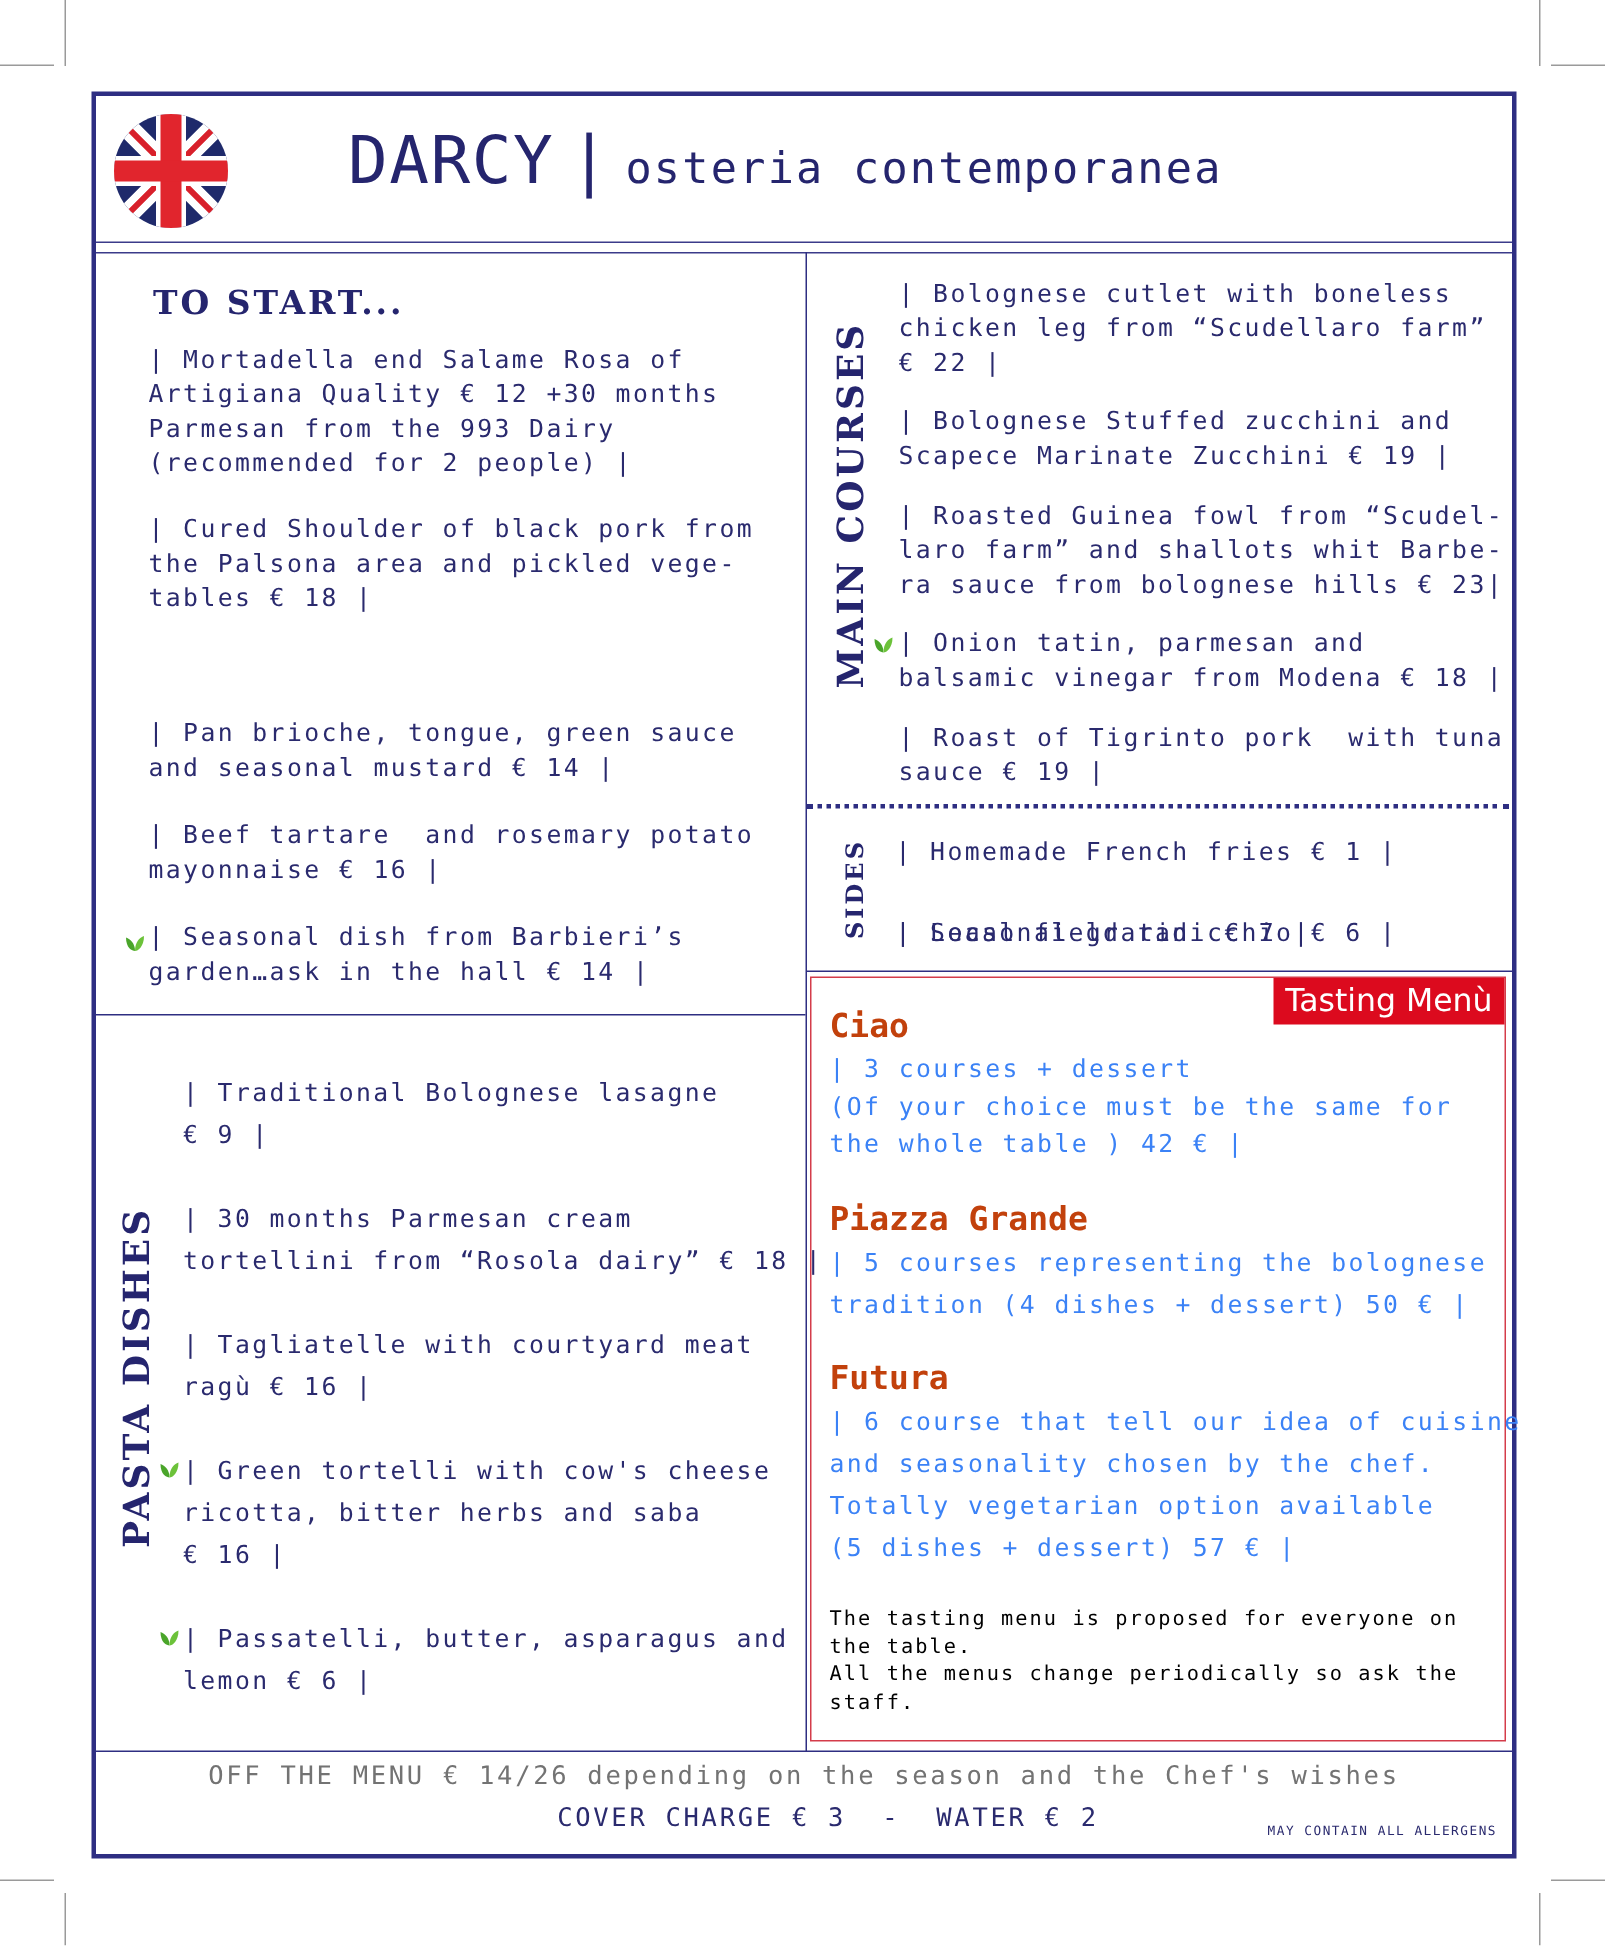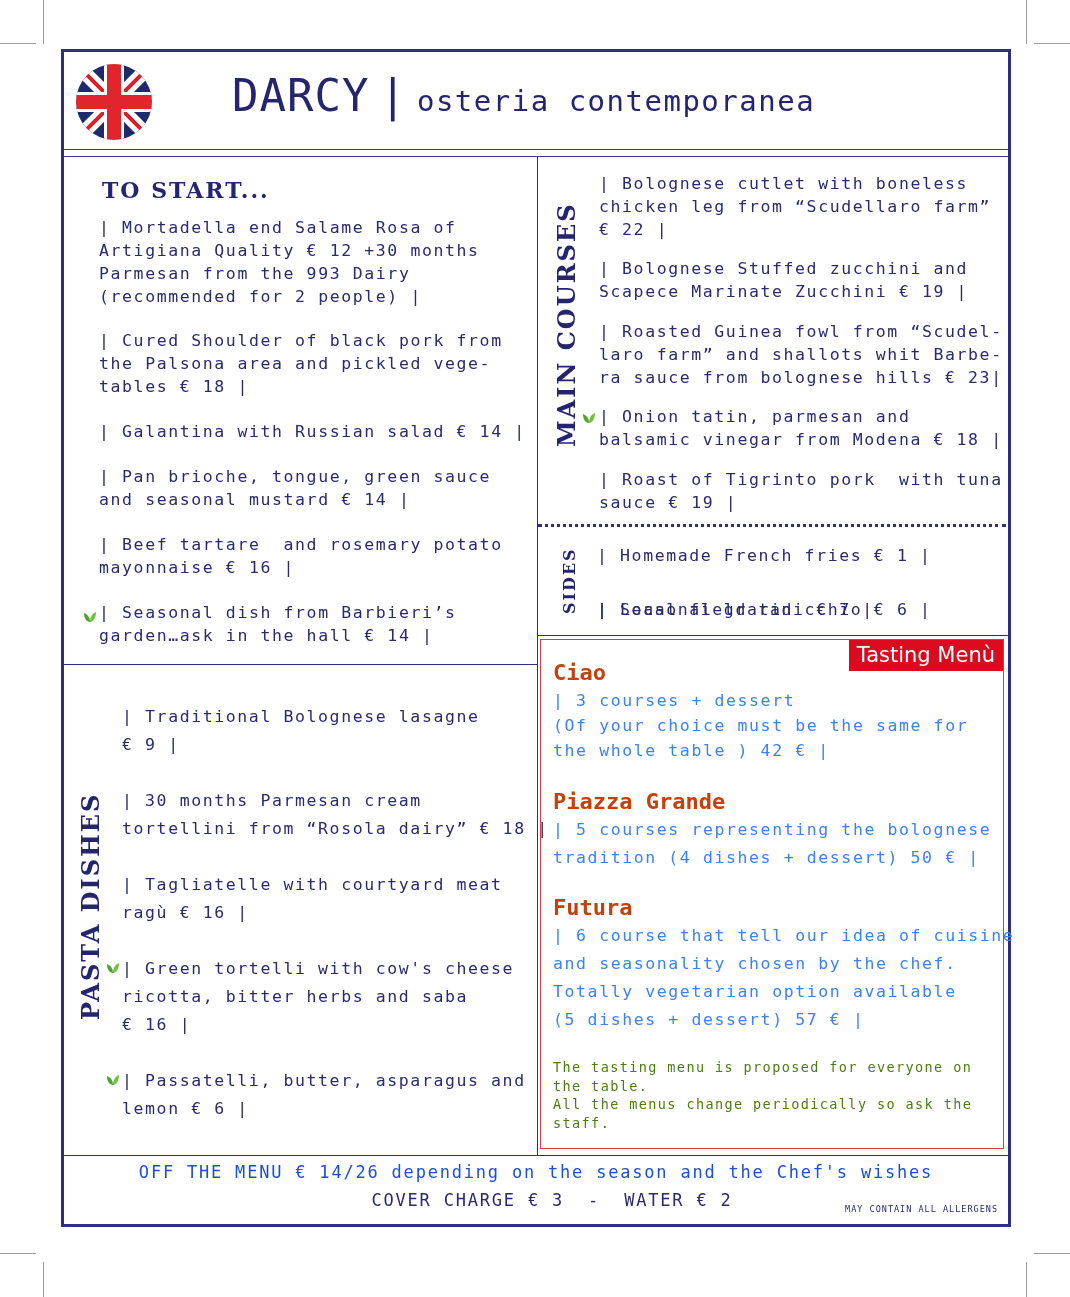--- a/index.html
+++ b/index.html
@@ -1,19 +1,19 @@
 <!DOCTYPE html>
 <html><head>
 <meta charset="utf-8">
 <style>
   html, body { margin:0; padding:0; }
   body { width:1070px; height:1297px; background:#ffffff; position:relative; overflow:hidden;
          font-family:"DejaVu Sans Mono", monospace; color:#2a2a6e; }
   .crop { position:absolute; background:#9a9a9a; }
-  .page { position:absolute; left:61px; top:49px; width:944px; height:1172px;
+  .page { position:absolute; left:61px; top:61px; width:944px; height:1172px;
           border:3px solid #2e2e82; box-sizing:content-box; }
   .header { position:absolute; left:0; top:0; width:944px; height:97px; border-bottom:1px solid #3b3b8a; }
   .header2 { position:absolute; left:0; top:104px; width:944px; height:0; border-top:1px solid #3b3b8a; }
   .flag { position:absolute; left:12px; top:12px; width:76px; height:76px; border-radius:50%; overflow:hidden; }
   .title { position:absolute; left:168px; top:18px; font-size:44px; letter-spacing:1px; color:#25256e; white-space:pre; }
   .title .sep { margin:0 10px; }
   .subtitle { font-size:29px; letter-spacing:1.5px; }
 
   .vline { position:absolute; left:473px; top:104px; width:0; height:1000px; border-left:1px solid #2e2e82; }
   .hline-left { position:absolute; left:0; top:612px; width:473px; border-top:1px solid #2e2e82; }
@@ -30,23 +30,23 @@
 
   .dotted { position:absolute; left:474px; top:472px; width:468px; border-top:3px dotted #2e2e82; }
   .sides-bottom { position:absolute; left:474px; top:583px; width:470px; border-top:1px solid #2e2e82; }
 
   .tasting { position:absolute; left:476px; top:587px; width:464px; height:510px;
              border:1.5px solid #d43c4a; box-sizing:border-box; }
   .tasting-badge { position:absolute; right:0; top:0; background:#dc0a1e; color:#ffffff;
                    font-family:"DejaVu Sans", sans-serif; font-size:21px; padding:3px 8px 4px 8px; }
   .tname { position:absolute; left:12px; font-family:"DejaVu Sans Mono", monospace; font-weight:bold; font-size:22px; color:#c2410c; }
   .tdesc { position:absolute; left:12px; font-size:16.5px; line-height:28px; letter-spacing:1.6px; white-space:pre; color:#3b82f6; }
-  .tnote { position:absolute; left:12px; font-size:13.5px; line-height:18.5px; letter-spacing:1.4px; white-space:pre; color:#4d7c0f; }
+  .tnote { position:absolute; left:12px; font-size:13.5px; line-height:18.5px; letter-spacing:1.4px; white-space:pre; color:#000000; }
 
-  .foot1 { position:absolute; left:0; width:944px; text-align:center; top:1110px; font-size:17px; letter-spacing:1.8px; color:#1d4ed8; }
+  .foot1 { position:absolute; left:0; width:944px; text-align:center; top:1110px; font-size:17px; letter-spacing:1.8px; color:#737373; }
   .foot2 { position:absolute; left:0; width:976px; text-align:center; top:1138px; font-size:17px; letter-spacing:1.8px; color:#2a2a6e; white-space:pre; }
   .allergens { position:absolute; right:10px; top:1152px; font-size:8.5px; letter-spacing:1px; color:#2a2a6e; }
 </style>
 </head>
 <body>
 
 <div class="crop" style="left:43px;top:0;width:1px;height:44px;"></div>
 <div class="crop" style="left:0;top:43px;width:36px;height:1px;"></div>
 <div class="crop" style="left:1026px;top:0;width:1px;height:44px;"></div>
 <div class="crop" style="left:1034px;top:43px;width:36px;height:1px;"></div>
@@ -77,21 +77,20 @@
   <div class="hline-left"></div>
 
   <div class="section-title start-title">TO START...</div>
   <div class="item" style="left:35px;top:164px;">| Mortadella end Salame Rosa of
 Artigiana Quality € 12 +30 months
 Parmesan from the 993 Dairy
 (recommended for 2 people) |</div>
   <div class="item" style="left:35px;top:277px;">| Cured Shoulder of black pork from
 the Palsona area and pickled vege-
 tables € 18 |</div>
-  <div class="item" style="left:35px;top:368px;">| Galantina with Russian salad € 14 |</div>
   <div class="item" style="left:35px;top:413px;">| Pan brioche, tongue, green sauce
 and seasonal mustard € 14 |</div>
   <div class="item" style="left:35px;top:481px;">| Beef tartare  and rosemary potato
 mayonnaise € 16 |</div>
   <svg class="leaf" style="left:19px;top:559px;" viewBox="0 0 14 12">
       <path d="M1,2 C1,9 5,11 7,11 C7,6 4,3 1,2 Z" fill="#4aa52a"></path>
       <path d="M13,1 C13,8 9,11 7,11 C7,5 10,2 13,1 Z" fill="#6cc23a"></path>
     </svg>
   <div class="item" style="left:35px;top:549px;">| Seasonal dish from Barbieri’s
 garden…ask in the hall € 14 |</div>

